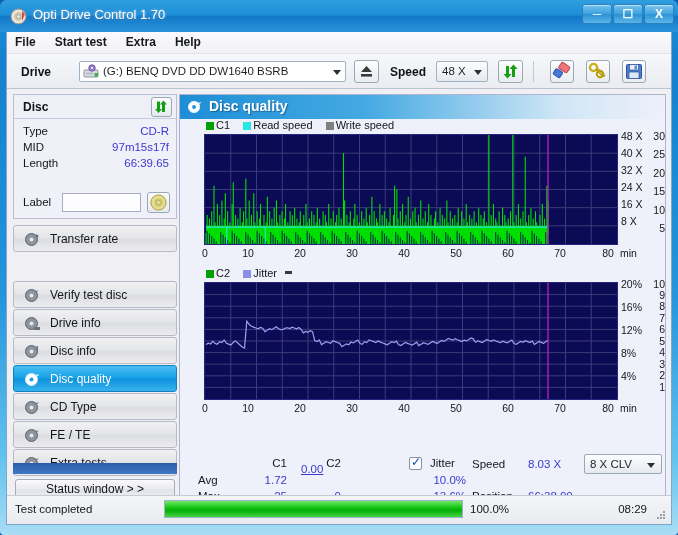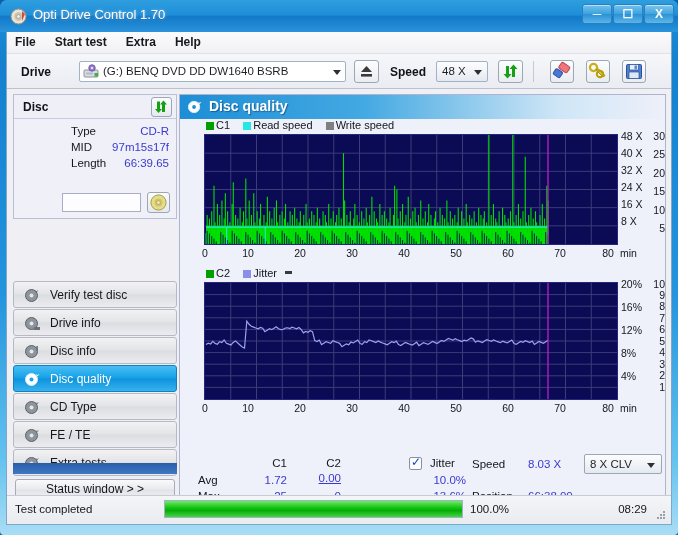--- a/index.html
+++ b/index.html
@@ -109,21 +109,21 @@
     position:absolute; left:0; top:0; width:162px; height:24px;
     background:#eeeff7; border-bottom:1px solid #c8cbdf;
   }
   #disc-head .t { position:absolute; left:9px; top:5px; font-size:12px; font-weight:bold; color:#11141b; }
   #disc-refresh {
     position:absolute; right:4px; top:2px; width:21px; height:20px;
     background: linear-gradient(to bottom,#fcfcfe 0%,#e6e9ef 100%);
     border:1px solid #9aa8b6; border-radius:3px;
   }
   .drow { position:absolute; left:0; width:162px; height:16px; }
-  .dkey { position:absolute; left:9px; top:0; font-size:11.5px; color:#14171d;margin-left:48px; }
+  .dkey { position:absolute; left:9px; top:0; font-size:11.5px; color:#14171d; }
   .dval { position:absolute; right:7px; top:0; font-size:11.5px; color:#3a3ad0; }
   #label-row { position:absolute; left:0; top:97px; width:162px; height:24px; }
   #label-row .dkey { top:4px; }
   #label-input {
     position:absolute; left:48px; top:1px; width:79px; height:19px;
     background:#fdfdff; border:1px solid #a9adc4;
   }
   #label-btn {
     position:absolute; left:133px; top:0px; width:23px; height:21px;
     background: linear-gradient(to bottom,#fcfcfe 0%,#e6e9ef 100%);
@@ -363,20 +363,30 @@
           <div id="label-btn">
             <svg width="21" height="19" viewBox="0 0 21 19">
               <circle cx="10.5" cy="9.5" r="7.6" fill="#e5dd8e" stroke="#a79b3c"></circle>
               <circle cx="10.5" cy="9.5" r="4" fill="#cfc46a"></circle>
               <circle cx="10.5" cy="9.5" r="1.7" fill="#f6f2cf" stroke="#a79b3c" stroke-width=".6"></circle>
             </svg>
           </div>
         </div>
       </div>
 
+      <div class="navbtn" style="top:131px">
+        <span class="navicon">
+          <svg width="17" height="17" viewBox="0 0 17 17">
+            <circle cx="7.5" cy="8.5" r="6" fill="#8e949c" stroke="#5d636b"></circle>
+            <circle cx="7.5" cy="8.5" r="2" fill="#e4e7ea"></circle>
+            <path d="M12 3 l3 2 -2.4 1.6 z" fill="#5d636b"></path>
+          </svg>
+        </span>
+        <span class="nlabel">Transfer rate</span>
+      </div>
       <div class="navbtn" style="top:187px">
         <span class="navicon">
           <svg width="17" height="17" viewBox="0 0 17 17">
             <circle cx="7.5" cy="8.5" r="6" fill="#8e949c" stroke="#5d636b"></circle>
             <circle cx="7.5" cy="8.5" r="2" fill="#e4e7ea"></circle>
             <path d="M11 3 l1.6 3 1.6 -3 -1.6 1.2 z" fill="#5d636b"></path>
           </svg>
         </span>
         <span class="nlabel">Verify test disc</span>
       </div>
@@ -1053,21 +1063,21 @@
         <div class="res key" style="left:131px; top:4px; width:30px; text-align:right;">C2</div>
 
         <div class="res key" style="left:18px; top:21px;">Avg</div>
         <div class="res key" style="left:18px; top:37px;">Max</div>
         <div class="res key" style="left:18px; top:53px;">Total</div>
 
         <div class="res val" style="left:67px; top:21px; width:40px; text-align:right;">1.72</div>
         <div class="res val" style="left:67px; top:37px; width:40px; text-align:right;">25</div>
         <div class="res val" style="left:67px; top:53px; width:40px; text-align:right;">6873</div>
 
-        <div class="res val" style="left:121px; top:19px; width:40px; text-align:right;text-decoration:underline;">0.00</div>
+        <div class="res val" style="left:121px; top:10px; width:40px; text-decoration:underline;">0.00</div>
         <div class="res val" style="left:121px; top:37px; width:40px; text-align:right;">0</div>
         <div class="res val" style="left:121px; top:53px; width:40px; text-align:right;">0</div>
 
         <div id="jitter-check">
           <span class="chk">✓</span>
         </div>
         <div class="res key" style="left:250px; top:4px;">Jitter</div>
         <div class="res val" style="left:228px; top:21px; width:58px; text-align:right;">10.0%</div>
         <div class="res val" style="left:228px; top:37px; width:58px; text-align:right;">13.6%</div>
 

